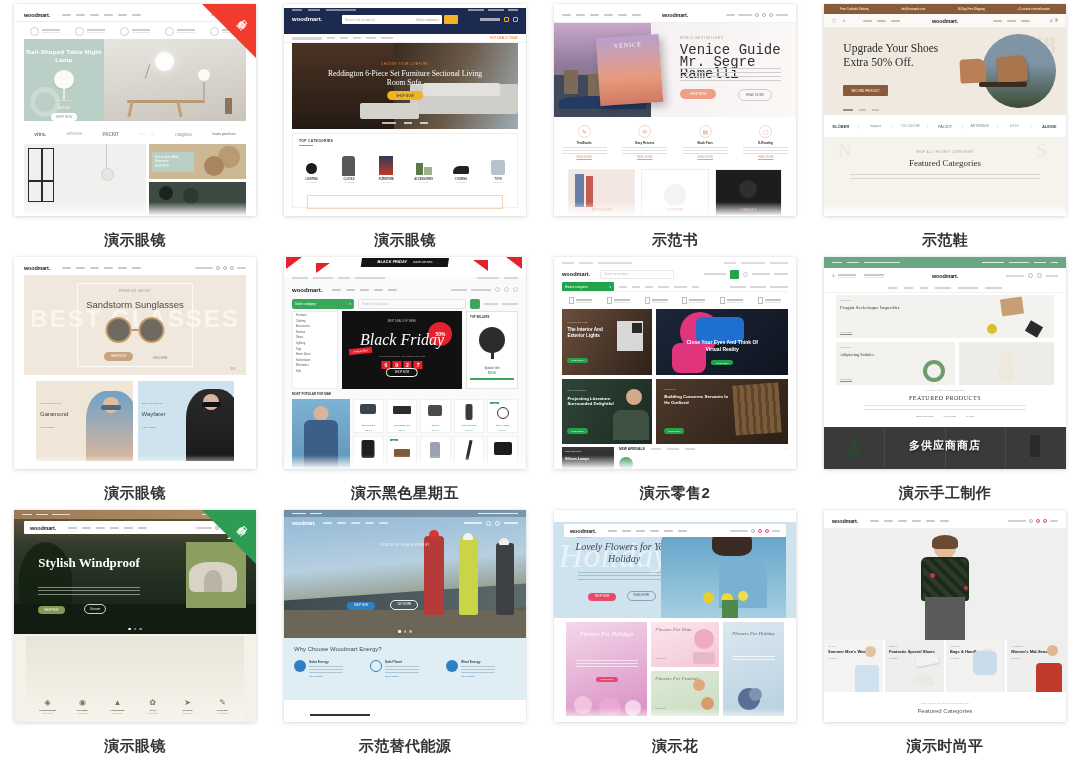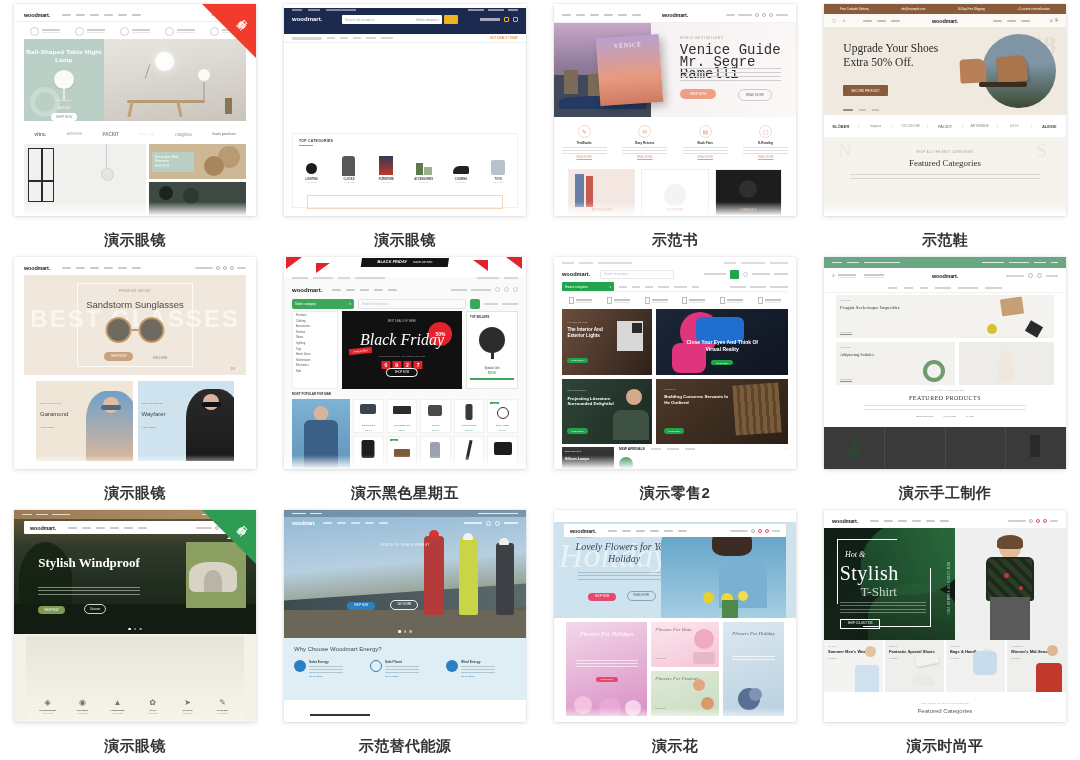--- a/index.html
+++ b/index.html
@@ -238,20 +238,34 @@
         <div style="position:absolute;top:30px;left:0;right:0;height:9px;background:#fff;border-bottom:0.6px solid #eee;display:flex;align-items:center;padding:0 8px;gap:5px">
           <b style="display:block;width:30px;height:3px;background:#d6d6d6;border-radius:1px"></b>
           <b style="display:block;width:8px;height:2px;background:#d6d6d6"></b>
           <b style="display:block;width:8px;height:2px;background:#d6d6d6"></b>
           <b style="display:block;width:8px;height:2px;background:#d6d6d6"></b>
           <b style="display:block;width:10px;height:2px;background:#d6d6d6"></b>
           <b style="display:block;width:12px;height:2px;background:#d6d6d6"></b>
           <span style="margin-left:auto;font-size:3px;color:#e06a1f">HOT DEALS TODAY</span>
         </div>
 
+        <div style="position:absolute;top:39px;left:8px;right:8px;height:86px;background:linear-gradient(110deg,#2b2019,#3a2b20 40%,#6b5a48 70%,#9eadb4);overflow:hidden">
+          <div style="position:absolute;left:0;top:0;width:45%;height:100%;background:linear-gradient(#4b3323,#241a13)"></div>
+          <div style="position:absolute;right:0;bottom:18%;width:48%;height:34%;background:#cfcec9;border-radius:2px"></div>
+          <div style="position:absolute;right:8%;bottom:38%;width:34%;height:16%;background:#e2e1dd;border-radius:2px"></div>
+          <div style="position:absolute;left:30%;bottom:12%;width:26%;height:18%;background:#d3d2cd;border-radius:2px"></div>
+          <div style="position:absolute;left:0;right:0;top:22%;text-align:center;font-size:3px;color:#e08a3c;letter-spacing:.5px">CHOOSE YOUR COMFORT</div>
+          <div style="position:absolute;left:14%;right:14%;top:30%;text-align:center;font-size:7.6px;line-height:9.5px;color:#fff;font-weight:500;font-family:'Liberation Serif',serif">Reddington 6-Piece Set Furniture Sectional Living Room Sofa.</div>
+          <div class="btn" style="position:absolute;left:50%;top:56%;transform:translateX(-50%);background:#f0b323;color:#1b2a4e;font-size:3.2px;padding:2.6px 9px;">SHOP NOW</div>
+          <div style="position:absolute;left:50%;bottom:6%;transform:translateX(-50%);display:flex;gap:8px;opacity:.7">
+            <s style="display:block;width:14px;height:1.5px;background:#fff"></s>
+            <s style="display:block;width:8px;height:1.5px;background:#fff"></s>
+            <s style="display:block;width:8px;height:1.5px;background:#fff"></s>
+          </div>
+        </div>
 
         <div style="position:absolute;top:129px;left:8px;right:8px;bottom:8px;background:#fff;border:0.6px solid #f0f0f0">
           <div style="padding:5px 6px 0;font-size:3.4px;color:#333;font-weight:700;letter-spacing:.3px">TOP CATEGORIES</div>
           <div style="width:14px;height:1.4px;background:#e08a3c;margin:2px 0 0 6px"></div>
           <div style="display:flex;justify-content:space-around;margin-top:6px">
             <div style="text-align:center;width:14%">
                 <div style="height:26px;display:flex;align-items:flex-end;justify-content:center">
                   <div class="circle" style="width:11px;height:11px;background:#1c1c1c;margin-bottom:4px"></div>
                 </div>
                 <div style="font-size:2.6px;color:#444;font-weight:700">LIGHTING</div>
@@ -879,20 +893,21 @@
         <div style="position:absolute;left:0;right:0;bottom:0;height:42px;background:#3a3a3a;display:flex">
           <div style="flex:1;position:relative;border-right:1px solid #4a4a4a">
               <div style="position:absolute;left:50%;top:6px;transform:translateX(-50%);width:0;height:0;border-left:8px solid transparent;border-right:8px solid transparent;border-bottom:24px solid #2e4434"></div>
             </div>
           <div style="flex:1;position:relative;border-right:1px solid #4a4a4a"></div>
           <div style="flex:1;position:relative;border-right:1px solid #4a4a4a"></div>
           <div style="flex:1;position:relative">
               <div style="position:absolute;left:40%;top:8px;width:10px;height:22px;background:#2a2a2a"></div>
             </div>
         </div>
+        <div style="position:absolute;left:0;right:0;bottom:16px;text-align:center;color:#fff;font-size:11px;font-weight:700;letter-spacing:1px;text-shadow:0 1px 3px rgba(0,0,0,.6)">多供应商商店</div>
       </div>
     </div>
     <div class="caption">演示手工制作</div>
   </div>
 
   <div class="cell">
     <div class="thumb-wrap">
       <div class="thumb">
         <div style="position:absolute;inset:0;background:#f5f1e8"></div>
 
@@ -1169,32 +1184,20 @@
           <span class="navright">
               <s style="width:18px"></s>
               <b></b>
               <b style="border-color:#d8545f"></b>
               <b style="border-color:#d8545f"></b>
               <s style="width:8px"></s>
             </span>
         </div>
 
         <div style="position:absolute;top:18px;left:0;right:0;height:112px;display:flex">
-          <div style="width:54%;background:linear-gradient(140deg,#0f1d14,#132318 50%,#0a120d);position:relative;overflow:hidden">
-            <div style="position:absolute;right:-8%;top:-10%;width:80%;height:70%;background:linear-gradient(70deg,#1d4a2c,#2f7a44);border-radius:60% 0 50% 0;opacity:.85"></div>
-            <div style="position:absolute;right:-4%;bottom:-10%;width:70%;height:60%;background:linear-gradient(20deg,#17351f,#2a6438);border-radius:50% 50% 0 0;opacity:.8"></div>
-            <div style="position:absolute;left:10%;top:10%;width:46%;height:58%;border-left:1px solid #fff;border-top:1px solid #fff"></div>
-            <div style="position:absolute;left:30%;top:36%;width:52%;height:52%;border-right:1px solid #fff;border-bottom:1px solid #fff"></div>
-            <div style="position:absolute;left:16%;top:20%;font-family:'Liberation Serif',serif;font-style:italic;font-size:8px;color:#fff">Hot &amp;</div>
-            <div style="position:absolute;left:12%;top:30%;font-family:'Liberation Serif',serif;font-size:20px;color:#fff;letter-spacing:.5px">Stylish</div>
-            <div style="position:absolute;left:28%;top:50%;font-family:'Liberation Serif',serif;font-size:13px;color:rgba(255,255,255,.75)">T-Shirt</div>
-            <div style="position:absolute;left:12%;top:66%;right:22%;height:12px;background:repeating-linear-gradient(rgba(255,255,255,.35) 0 1px,transparent 1px 3.4px)"></div>
-            <div class="btn" style="position:absolute;left:12%;bottom:10%;border:.8px solid #fff;color:#fff;font-size:2.6px;padding:2.6px 7px;border-radius:0">SHOP COLLECTION</div>
-            <div style="position:absolute;right:4%;top:30%;writing-mode:vertical-rl;font-size:2.6px;color:rgba(255,255,255,.8);letter-spacing:.6px">NEW LOOKS OF SUMMER 2024</div>
-          </div>
           <div style="flex:1;background:#efefef;position:relative;overflow:hidden">
             <div class="circle" style="position:absolute;left:50%;top:8%;transform:translateX(-50%);width:22px;height:22px;background:#e4bc9b"></div>
             <div style="position:absolute;left:50%;top:6%;transform:translateX(-50%);width:26px;height:14px;background:#6b4a32;border-radius:50% 50% 20% 20%"></div>
             <div style="position:absolute;left:50%;top:26%;transform:translateX(-50%);width:48px;height:44px;background:#1d2b1c;border-radius:6px 6px 3px 3px"></div>
             <div style="position:absolute;left:50%;top:28%;transform:translateX(-50%);width:44px;height:40px;background:repeating-linear-gradient(45deg,#2b3b27 0 5px,#1b2a19 5px 9px)"></div>
             <div class="circle" style="position:absolute;left:44%;top:40%;width:5px;height:5px;background:#c33"></div>
             <div class="circle" style="position:absolute;left:58%;top:52%;width:4px;height:4px;background:#c33"></div>
             <div style="position:absolute;left:50%;top:62%;transform:translateX(-50%);width:40px;height:38%;background:#5a5a5a"></div>
           </div>
         </div>

